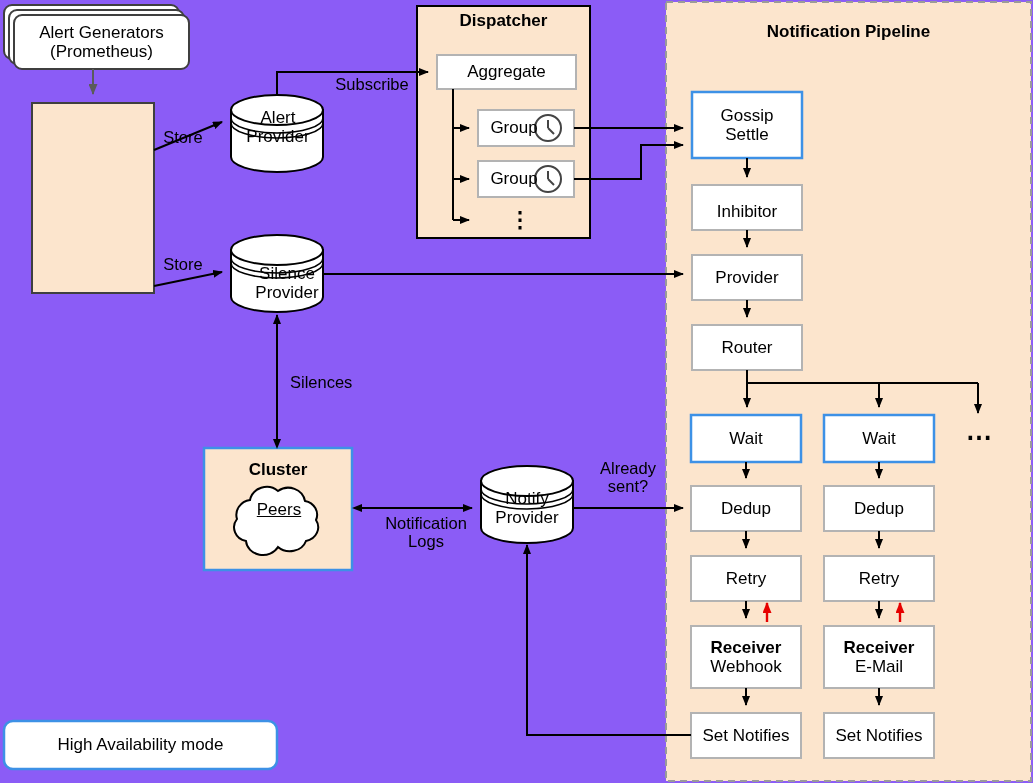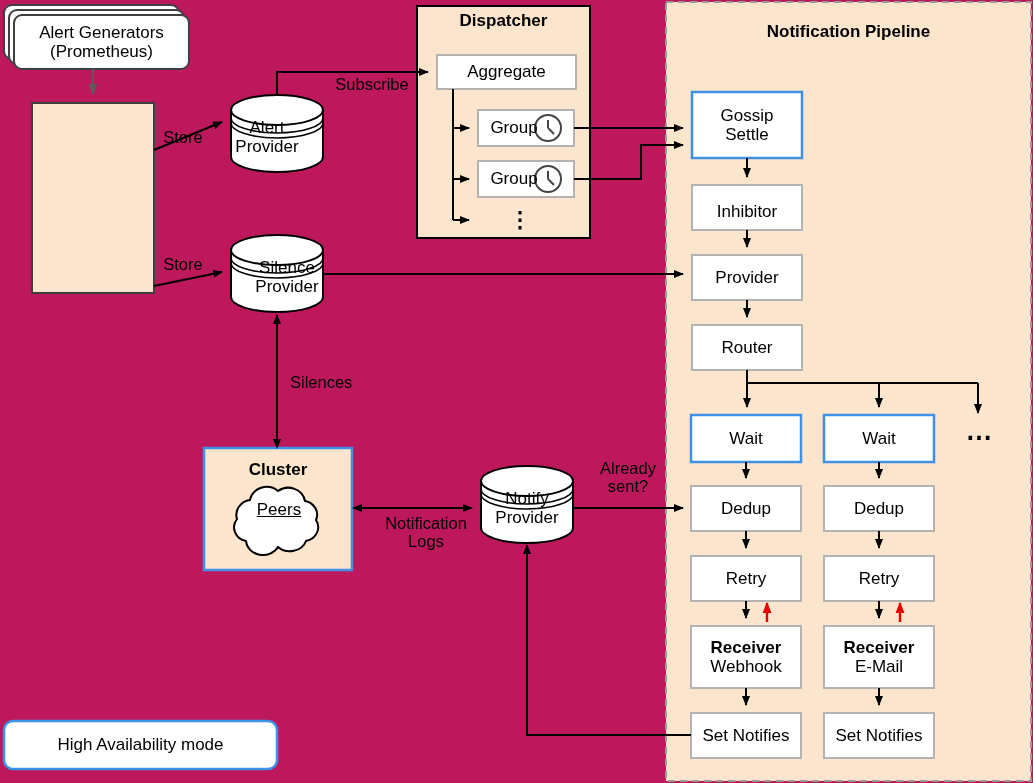--- a/index.html
+++ b/index.html
@@ -7,21 +7,21 @@
     padding: 0;
     background: #ffffff;
   }
   body {
     font-family: "Liberation Sans", sans-serif;
   }
   #diagram-root {
     position: relative;
     width: 1033px;
     height: 783px;
-    background: #be185d;
+    background: #8b5cf6;
     overflow: hidden;
   }
   svg.layer {
     position: absolute;
     left: 0;
     top: 0;
     width: 1033px;
     height: 783px;
   }
   .node-label {
@@ -205,26 +205,26 @@
       <path d="M900,622 L900,603" marker-end="url(#arrowRed)"></path>
     </g>
   </svg>
 
   <div class="node-label fs17" style="left:14px; top:15px; width:175px; height:54px;">
     <span>Alert Generators</span>
     <span>(Prometheus)</span>
   </div>
 
 
-  <div class="node-label fs17" style="left:231px; top:112px; width:72px; height:50px;">
+  <div class="node-label fs17" style="left:231px; top:102px; width:72px; height:50px;padding-left:11px;">
     <span>Alert</span>
     <span>Provider</span>
   </div>
 
-  <div class="node-label fs17" style="left:231px; top:252px; width:112px; height:50px;">
+  <div class="node-label fs17" style="left:231px; top:252px; width:112px; height:50px;justify-content:flex-end;">
     <span>Silence</span>
     <span>Provider</span>
   </div>
 
   <div class="node-label fs17" style="left:481px; top:483px; width:92px; height:50px;">
     <span>Notify</span>
     <span>Provider</span>
   </div>
 
   <div class="node-label ttl" style="left:417px; top:8px; width:173px; height:26px;">

